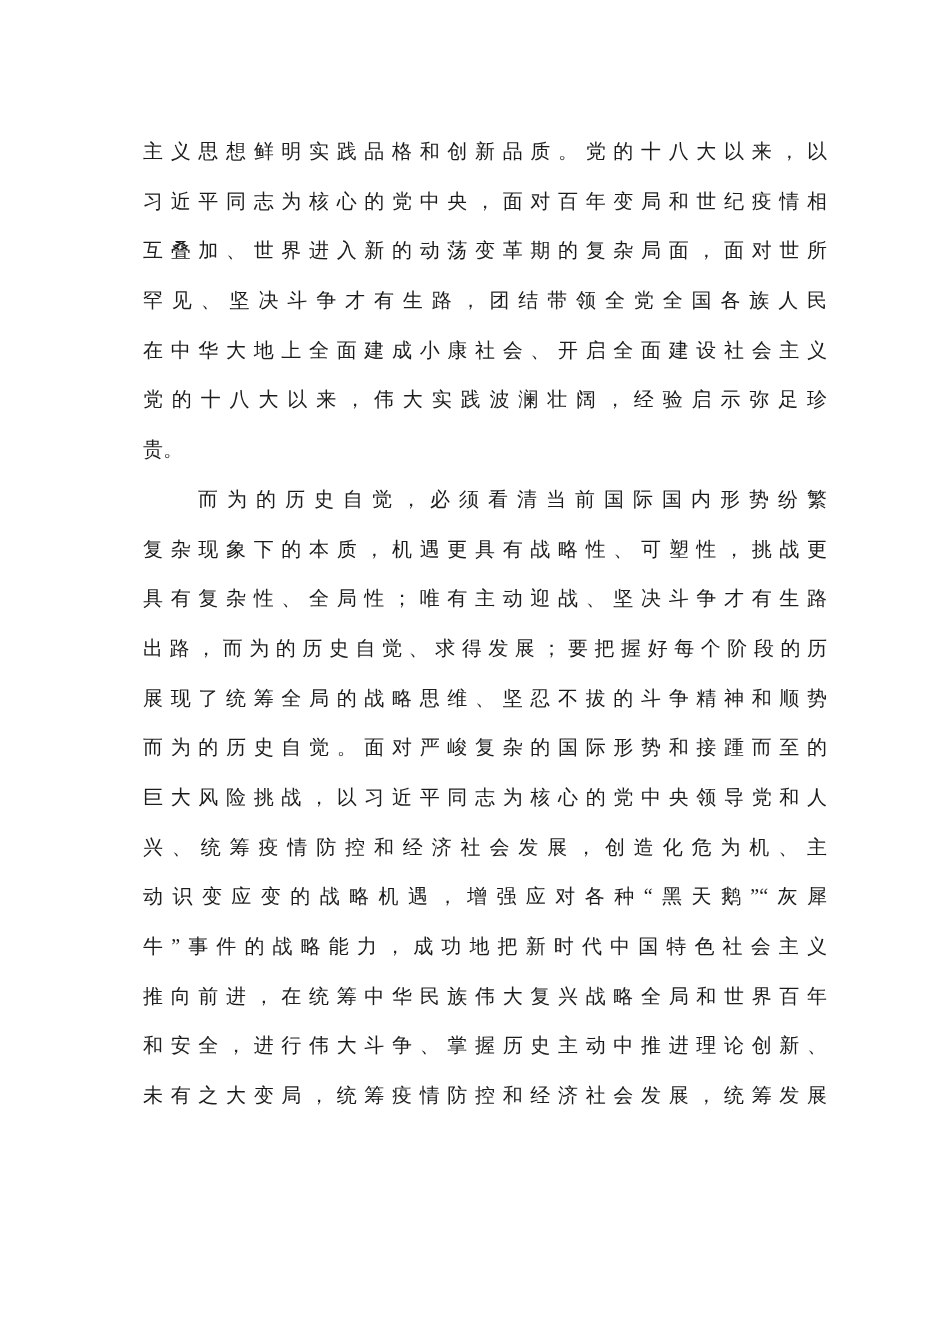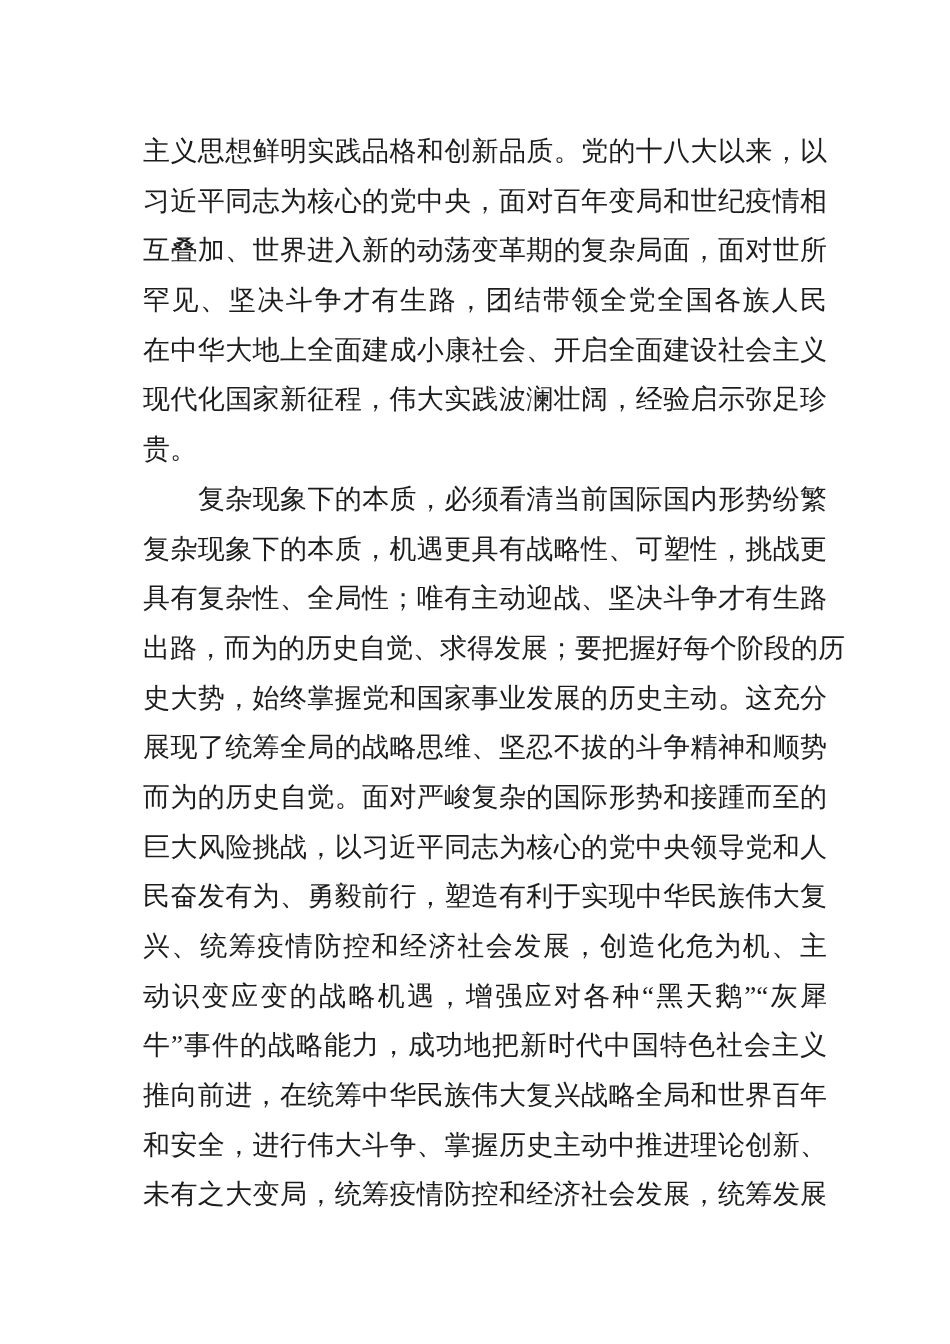--- a/index.html
+++ b/index.html
@@ -14,21 +14,21 @@
     background: #ffffff;
     overflow: hidden;
     font-family: "Liberation Serif", "DejaVu Serif", serif;
   }
   .doc {
     position: absolute;
     left: 143px;
     top: 127px;
     width: 684px;
     color: #1c1c1c;
-    font-size: 27px;
+    font-size: 20px;
     font-weight: 400;
   }
   .paragraph {
     margin: 0;
     padding: 0;
   }
   .line {
     height: 49.7px;
     line-height: 49.7px;
     white-space: nowrap;
@@ -50,33 +50,31 @@
 <body>
 
 <div class="page" style="background: rgb(255, 255, 255);">
   <div class="doc" id="doc" style="color: rgb(28, 28, 28);">
       <div class="paragraph">
         <div class="line">主义思想鲜明实践品格和创新品质。党的十八大以来，以</div>
         <div class="line">习近平同志为核心的党中央，面对百年变局和世纪疫情相</div>
         <div class="line">互叠加、世界进入新的动荡变革期的复杂局面，面对世所</div>
         <div class="line">罕见、坚决斗争才有生路，团结带领全党全国各族人民</div>
         <div class="line">在中华大地上全面建成小康社会、开启全面建设社会主义</div>
-        <div class="line">现代化国家新征程，伟大实践波澜壮阔，经验启示弥足珍</div>
+        <div class="line">党的十八大以来，伟大实践波澜壮阔，经验启示弥足珍</div>
         <div class="line short">贵。</div>
       </div>
       <div class="paragraph">
-        <div class="line indent">复杂现象下的本质，必须看清当前国际国内形势纷繁</div>
+        <div class="line indent">而为的历史自觉，必须看清当前国际国内形势纷繁</div>
         <div class="line">复杂现象下的本质，机遇更具有战略性、可塑性，挑战更</div>
         <div class="line">具有复杂性、全局性；唯有主动迎战、坚决斗争才有生路</div>
         <div class="line">出路，而为的历史自觉、求得发展；要把握好每个阶段的历</div>
-        <div class="line">史大势，始终掌握党和国家事业发展的历史主动。这充分</div>
         <div class="line">展现了统筹全局的战略思维、坚忍不拔的斗争精神和顺势</div>
         <div class="line">而为的历史自觉。面对严峻复杂的国际形势和接踵而至的</div>
         <div class="line">巨大风险挑战，以习近平同志为核心的党中央领导党和人</div>
-        <div class="line">民奋发有为、勇毅前行，塑造有利于实现中华民族伟大复</div>
         <div class="line">兴、统筹疫情防控和经济社会发展，创造化危为机、主</div>
         <div class="line">动识变应变的战略机遇，增强应对各种“黑天鹅”“灰犀</div>
         <div class="line">牛”事件的战略能力，成功地把新时代中国特色社会主义</div>
         <div class="line">推向前进，在统筹中华民族伟大复兴战略全局和世界百年</div>
         <div class="line">和安全，进行伟大斗争、掌握历史主动中推进理论创新、</div>
         <div class="line">未有之大变局，统筹疫情防控和经济社会发展，统筹发展</div>
       </div>
     </div>
 </div>
 

